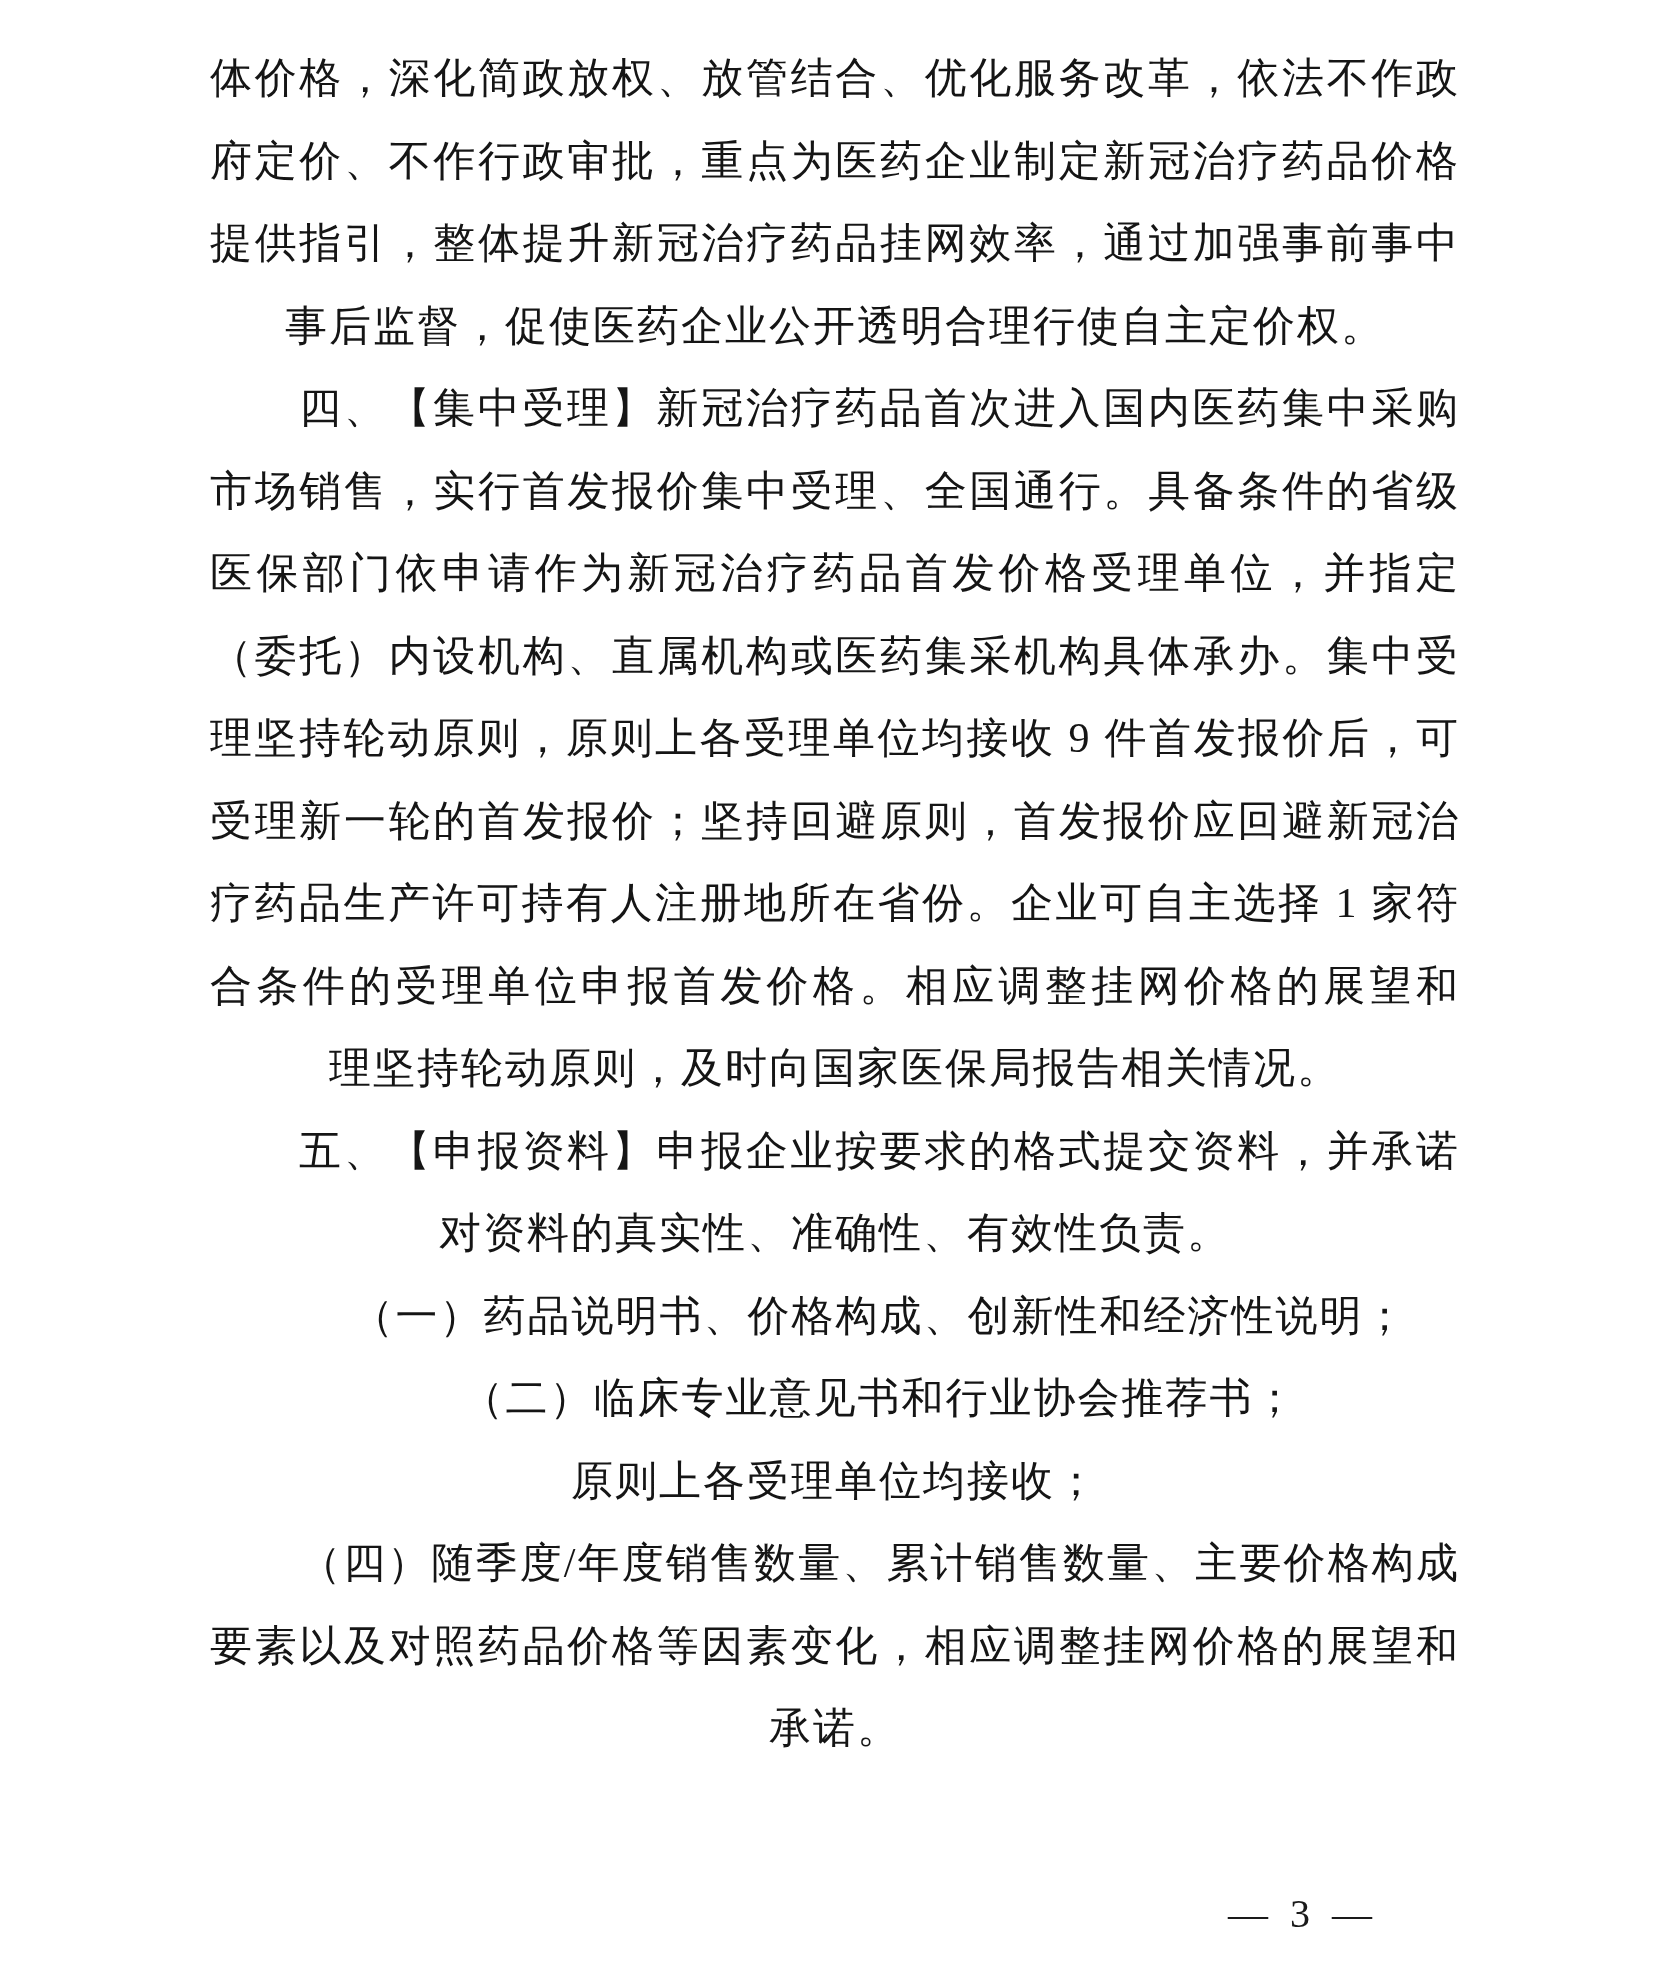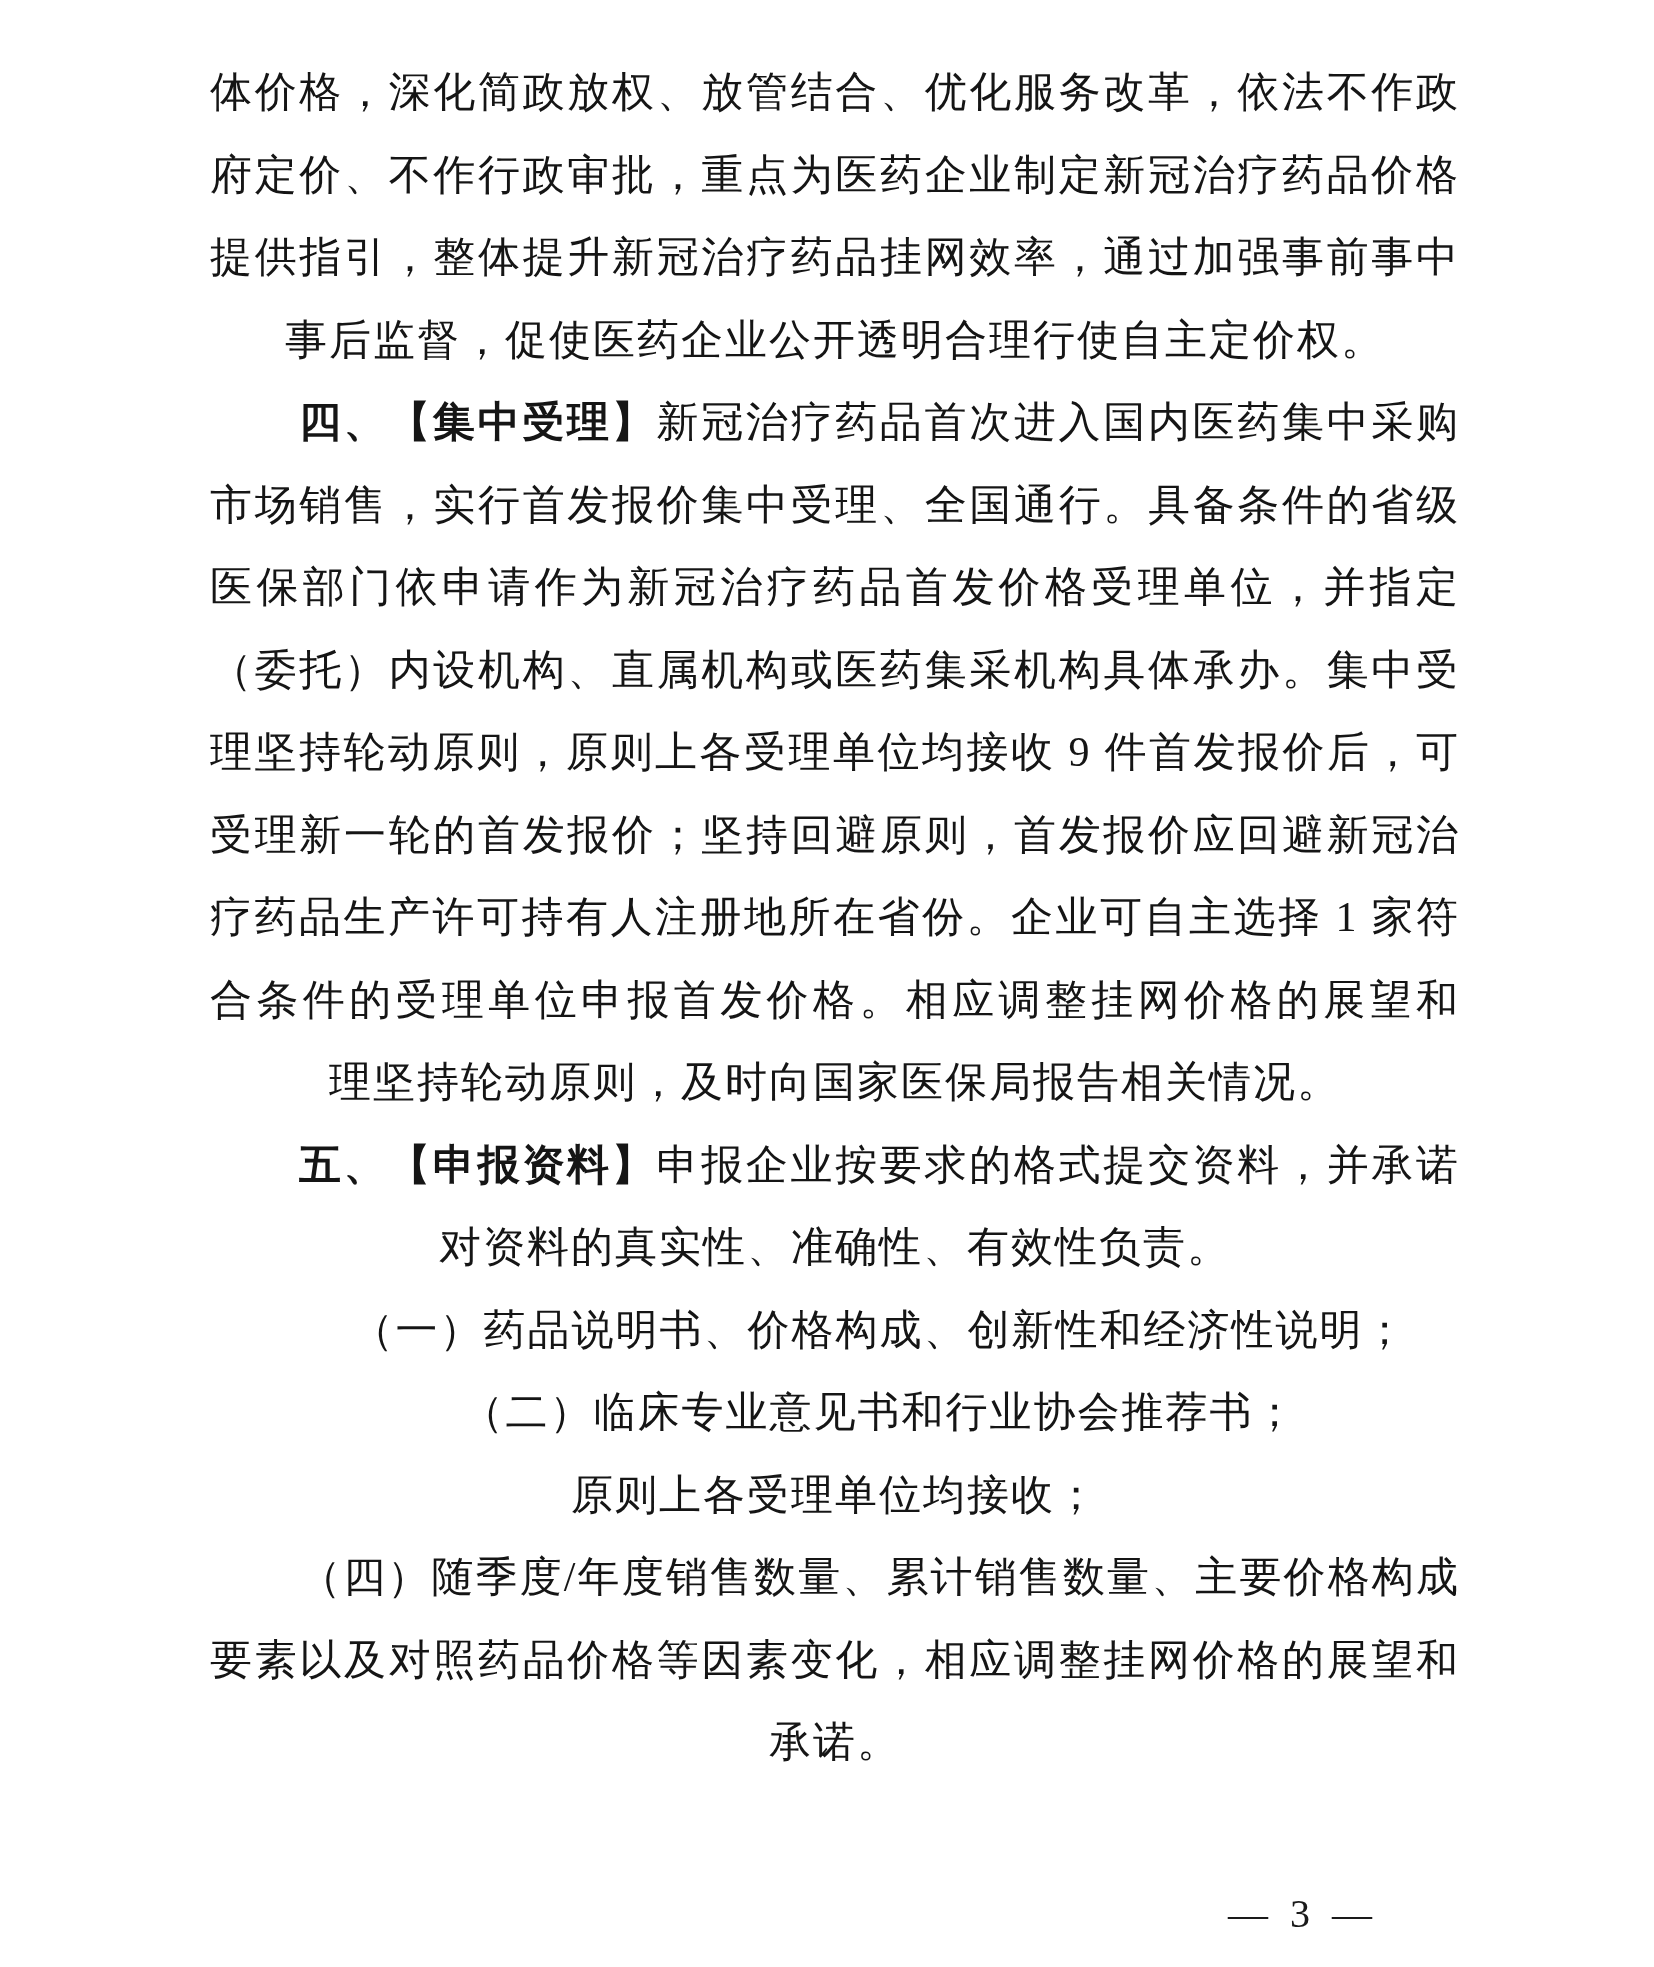--- a/index.html
+++ b/index.html
@@ -12,21 +12,21 @@
     width: 1654px;
     height: 1967px;
     background: #ffffff;
     overflow: hidden;
     font-family: "Liberation Serif", "DejaVu Serif", serif;
     color: #151515;
   }
   .text-block {
     position: absolute;
     left: 210px;
-    top: 51px;
+    top: 37px;
     width: 1250px;
   }
   .line {
     height: 82.5px;
     line-height: 82.5px;
     font-size: 42px;
     letter-spacing: 2px;
     white-space: nowrap;
     text-align: center;
   }
@@ -36,21 +36,21 @@
     text-align-last: justify;
   }
   .line.indent {
     padding-left: 89px;
   }
   .seg {
     font-weight: 400;
   }
   .seg.bold {
     font-family: "Liberation Sans", "DejaVu Sans", sans-serif;
-    font-weight: 700;
+    font-weight: 400;
   }
   .footer {
     position: absolute;
     right: 276px;
     bottom: 30px;
     font-size: 40px;
     letter-spacing: 6px;
     color: #1a1a1a;
     font-family: "Liberation Serif", "DejaVu Serif", serif;
   }

